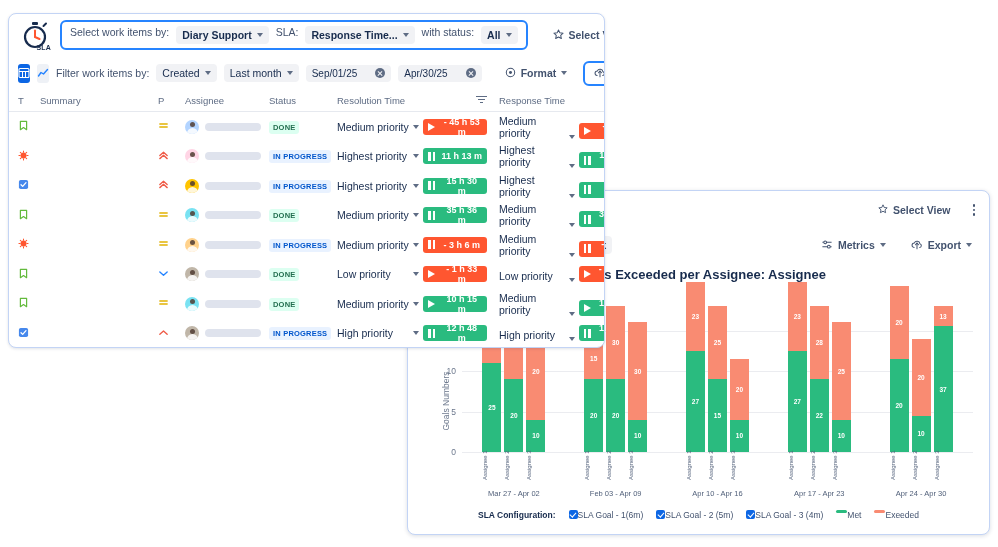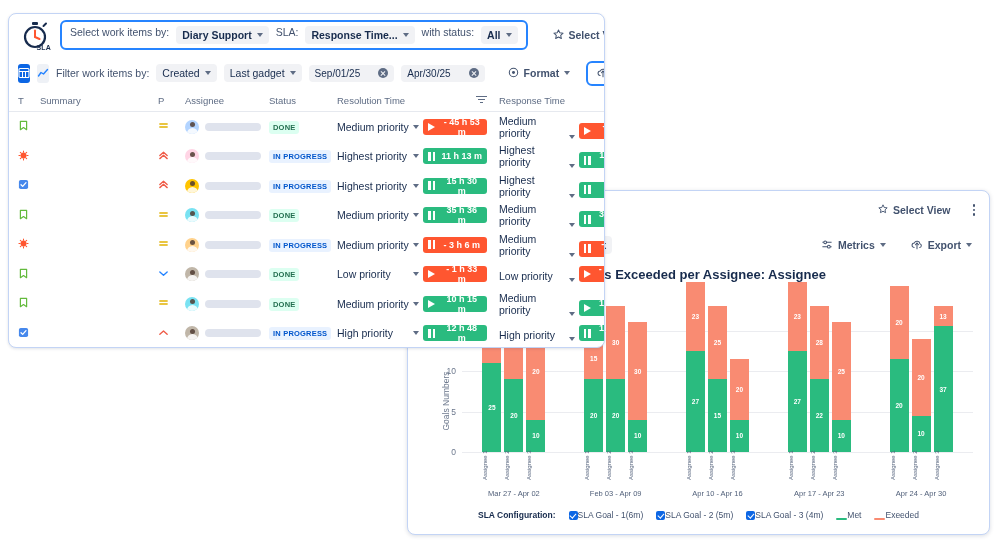--- a/index.html
+++ b/index.html
@@ -278,21 +278,21 @@
   .weeklabels { position:absolute; left:44px; right:6px; bottom:14px; display:flex; padding: 0 6px; }
   .wlab { flex:1 1 0; text-align:center; font-size:7.5px; color:#505f79; }
   .wlab + .wlab { margin-left:10px; }
 
   .legend {
     position:absolute; left:0; right:0; bottom: 14px;
     display:flex; align-items:center; justify-content:center; gap: 13px;
     font-size: 8.5px; color:#42526e;
   }
   .legend .lb { font-weight:700; color:#172b4d; }
-  .legend .item { display:flex; align-items:flex-end; gap:0; }
+  .legend .item { display:flex; align-items:flex-start; gap:0; }
   .cbx {
     width:9px;height:9px;border-radius:2px;background:#0c66e4;
     position:relative; flex:0 0 9px; cursor:pointer;
   }
   .cbx:after{
     content:''; position:absolute; left:2.6px; top:1px;
     width:2.6px;height:5px;border:solid #fff;border-width:0 1.4px 1.4px 0;
     transform:rotate(42deg);
   }
   .swatch { width:11px; height:2.5px; border-radius:2px; display:block; }
@@ -358,21 +358,21 @@
       <svg width="12" height="12" viewBox="0 0 12 12">
           <polyline points="1.5,9 4,5.5 6.5,7 10.5,2.5" fill="none" stroke="#2684ff" stroke-width="1.4" stroke-linecap="round" stroke-linejoin="round"></polyline>
         </svg>
     </span>
     <span class="fb-label">Filter work items by:</span>
     <span class="chip plain">
       <span>Created</span>
       <span class="caret"></span>
     </span>
     <span class="chip plain">
-      <span>Last gadget</span>
+      <span>Last month</span>
       <span class="caret"></span>
     </span>
     <span class="chip-date">
       <span>Sep/01/25</span>
       <span class="clearx"></span>
     </span>
     <span class="chip-date">
       <span>Apr/30/25</span>
       <span class="clearx"></span>
     </span>

